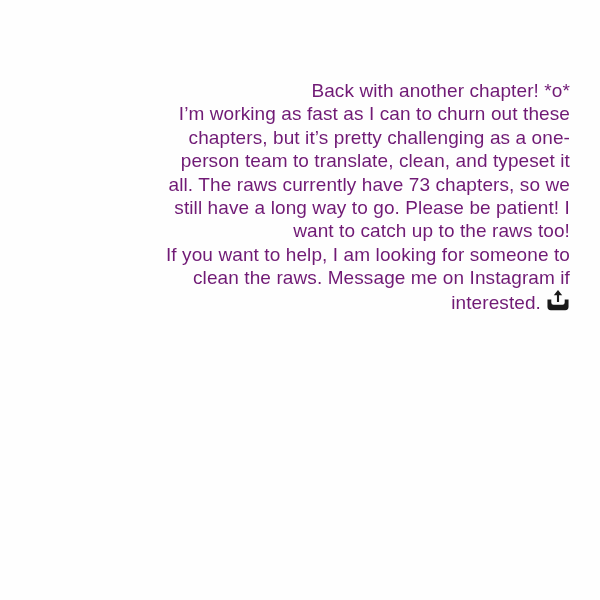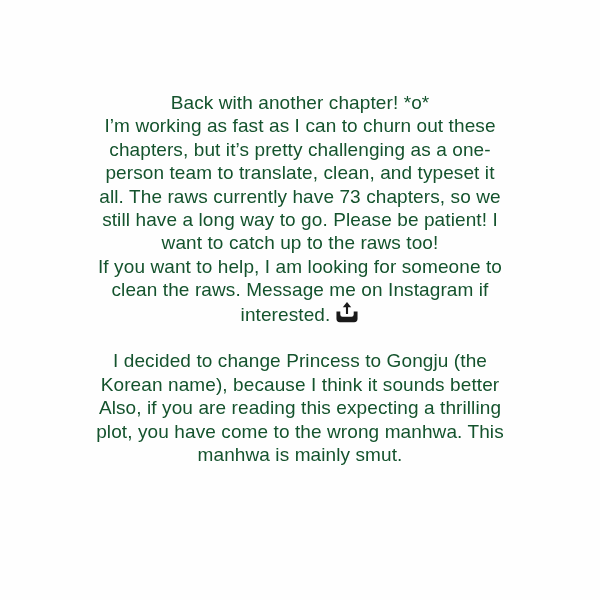--- a/index.html
+++ b/index.html
@@ -8,28 +8,28 @@
   }
   body {
     width: 600px;
     height: 600px;
     background: #fefefe;
     overflow: hidden;
   }
   .sheet {
     box-sizing: border-box;
     width: 540px;
-    margin: 12px auto;
+    margin: 0 auto;
     padding-top: 79px;
-    text-align: center;
+    text-align: right;
     font-family: "Liberation Sans", "DejaVu Sans", sans-serif;
     font-size: 19px;
     line-height: 23.4px;
     letter-spacing: 0.1px;
-    color: #14532d;
+    color: #701a75;
   }
   .para {
     margin: 0;
   }
   .para + .para {
     margin-top: 23.4px;
   }
   .note-text {
     white-space: pre-line;
   }
@@ -59,18 +59,13 @@
 want to catch up to the raws too!
 If you want to help, I am looking for someone to
 clean the raws. Message me on Instagram if
 interested.</span><span class="icon"><svg viewBox="0 0 24 24" xmlns="http://www.w3.org/2000/svg" aria-hidden="true">
         <g fill="#1a1a1a">
           <path d="M1,10 L1,17.5 Q1,21 4.5,21 L19.5,21 Q23,21 23,17.5 L23,10 L19,10 L19,13 Q19,15.3 16.7,15.3 L7.3,15.3 Q5,15.3 5,13 L5,10 Z"></path>
           <rect x="10.9" y="4" width="2.2" height="8.5"></rect>
           <path d="M12,0 L7.6,5.6 L16.4,5.6 Z"></path>
         </g>
       </svg></span></p>
-  <p class="para"><span class="note-text">I decided to change Princess to Gongju (the
-Korean name), because I think it sounds better
-Also, if you are reading this expecting a thrilling
-plot, you have come to the wrong manhwa. This
-manhwa is mainly smut.</span></p>
 </div>
 
 </body></html>

